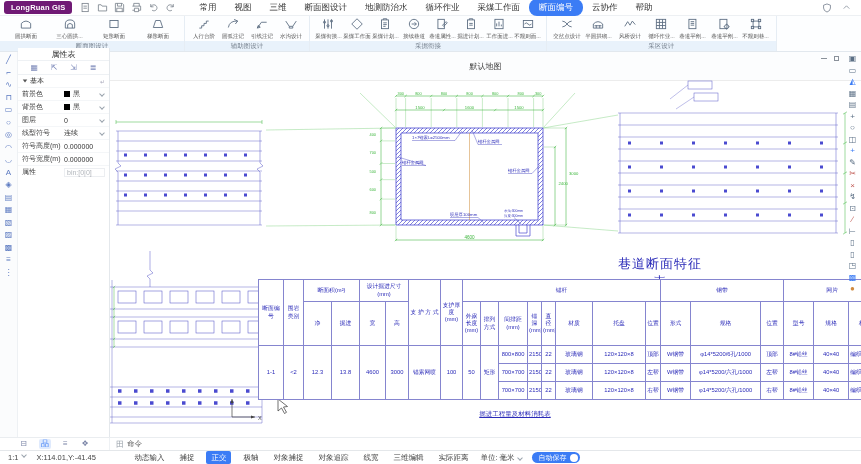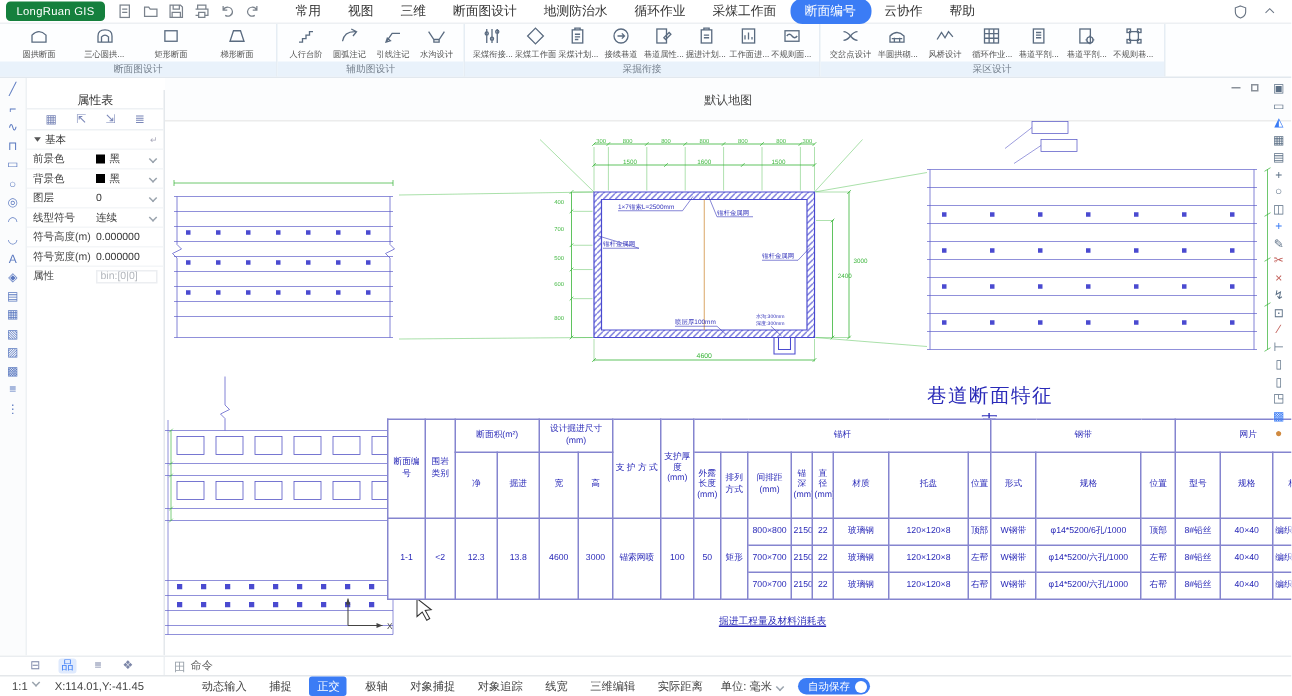--- a/index.html
+++ b/index.html
@@ -1,41 +1,41 @@
 <!DOCTYPE html>
 <html><head>
 <meta charset="utf-8">
 <style>
 *{margin:0;padding:0;box-sizing:border-box}
 html,body{width:861px;height:464px;overflow:hidden}
 body{font-family:"Liberation Sans","DejaVu Sans",sans-serif;background:#fff;position:relative;color:#333}
 
 .topbar{position:absolute;top:0;left:0;right:0;height:16px;background:#fff;border-bottom:1px solid #edf0f3;display:flex;align-items:center;padding-left:4px}
-.logo{background:#15803d;color:#fff;font-size:7.5px;font-weight:normal;border-radius:3px;padding:2px 7px;letter-spacing:.2px}
+.logo{background:#701a75;color:#fff;font-size:7.5px;font-weight:bold;border-radius:3px;padding:2px 7px;letter-spacing:.2px}
 .qicons{display:flex;gap:6px;align-items:center;margin-left:8px}
 .qicons svg{display:block;stroke:#7a828c;fill:none;stroke-width:1.2}
 .menu{display:flex;margin-left:14px;font-size:8.5px;color:#333;align-items:center}
 .menu .mi{padding:12px 9px}
 .menu .mi.active{background:#3b7cf5;color:#fff;border-radius:8px;padding:2.5px 10px}
 .top-right{margin-left:auto;display:flex;gap:10px;margin-right:10px;align-items:center}
 .top-right svg{stroke:#6b7685;fill:none;stroke-width:1.2;display:block}
 
 .ribbon{position:absolute;top:16px;left:0;right:0;height:36px;background:#fdfeff;border-bottom:1px solid #e2e8ee;display:flex}
 .rgroup{display:flex;flex-direction:column;border-right:1px solid #e6edf4}
 .ritems{flex:1;display:flex;align-items:center;padding:1px 4px 0;gap:0}
 .ritem{display:flex;flex-direction:column;align-items:center;gap:1px}
 .g1 .ritem{width:44px}.g2 .ritem{width:29px}.g3 .ritem{width:28.5px}.g4 .ritem{width:31.5px}
 .ritem svg{width:14px;height:14px;stroke:#5a6b80;fill:none;stroke-width:1.5}
 .rlabel{font-size:6px;color:#555;white-space:nowrap;transform:scale(.92)}
 .rgl{height:10px;background:#e9f2fb;color:#76818e;font-size:6.5px;display:flex;align-items:center;justify-content:center}
 
 .ltools{position:absolute;top:52px;left:0;bottom:27px;width:18px;background:#fbfcfd;border-right:1px solid #eef1f4;display:flex;flex-direction:column;align-items:center;padding-top:2px;gap:1.5px}
 .ltools .t{font-size:8px;color:#5b79c0;width:13px;height:11px;line-height:11px;text-align:center}
 
-.panel{position:absolute;top:60px;left:18px;width:92px;bottom:27px;background:#fff;border-right:1px solid #e4e8ec;font-size:7px}
+.panel{position:absolute;top:48px;left:18px;width:92px;bottom:27px;background:#fff;border-right:1px solid #e4e8ec;font-size:7px}
 .ptitle{height:13px;display:flex;align-items:center;justify-content:center;font-size:8px;color:#333;border-bottom:1px solid #eef1f4}
 .ptabs{height:14px;display:flex;align-items:center;justify-content:space-around;border-bottom:1px solid #eef1f4;color:#7a87b8;font-size:8px;padding:0 6px}
 .psec{height:12px;display:flex;align-items:center;padding:0 4px;color:#333;font-size:7px;gap:2px}
 .psec .pin{margin-left:auto;color:#aab;font-size:6px}
 .prow{height:13px;display:flex;align-items:center;padding:0 4px;border-top:1px solid #f4f6f8}
 .prow .pl{width:42px;color:#444}
 .prow .pv{flex:1;display:flex;align-items:center;gap:3px;color:#333}
 .prow .muted{color:#b2b6bc;border:1px solid #eceef1;padding:0 2px;flex:1}
 .sw{width:6px;height:6px;background:#000;display:inline-block}
 .caret{width:4px;height:4px;border-right:1px solid #9aa3ad;border-bottom:1px solid #9aa3ad;transform:rotate(45deg);margin-left:auto;margin-right:1px}

